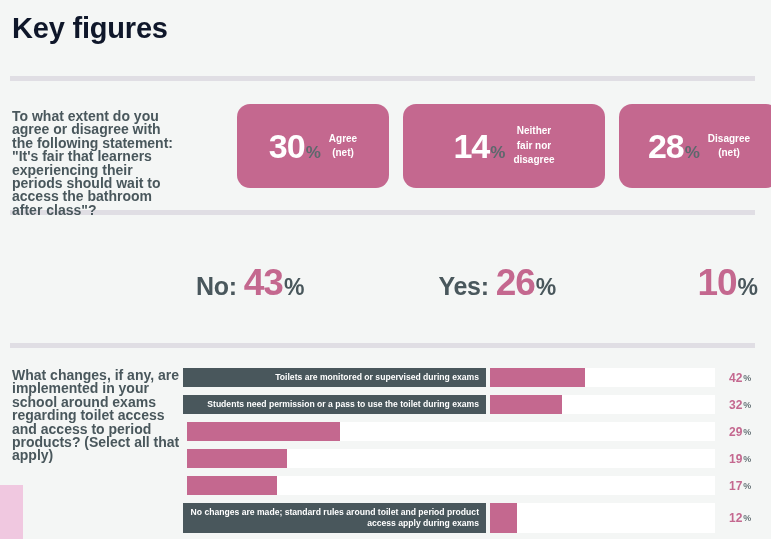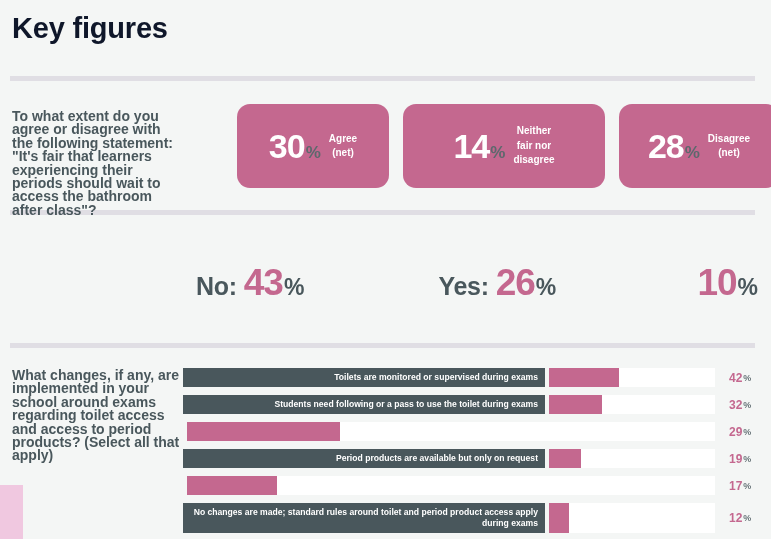--- a/index.html
+++ b/index.html
@@ -96,21 +96,21 @@
   
   .bars{
     position:absolute;left:183px;top:368px;
     width:578px;
   }
   .bar-row{
     display:flex;align-items:stretch;
     margin-bottom:8px;
   }
   .bar-label{
-    width:362px;
+    width:303px;
     background:#49575c;
     color:#ffffff;
     font-size:8.6px;font-weight:bold;
     line-height:11px;
     display:flex;align-items:center;justify-content:flex-end;
     text-align:right;
     padding:4px 7px;
     box-sizing:border-box;
     min-height:19px;
   }
@@ -218,40 +218,39 @@
         <div class="bar-label">Toilets are monitored or supervised during exams</div>
         <div class="bar-track">
           <div class="bar-fill" style="width: 42%;"></div>
         </div>
         <div class="bar-value">
           <span>42</span>
           <span class="bv-pct">%</span>
         </div>
       </div>
       <div class="bar-row">
-        <div class="bar-label">Students need following or a pass to use the toilet during exams</div>
+        <div class="bar-label">Students need permission or a pass to use the toilet during exams</div>
         <div class="bar-track">
           <div class="bar-fill" style="width: 32%;"></div>
         </div>
         <div class="bar-value">
           <span>32</span>
           <span class="bv-pct">%</span>
         </div>
       </div>
       <div class="bar-row">
         <div class="bar-track">
           <div class="bar-fill" style="width: 29%;"></div>
         </div>
         <div class="bar-value">
           <span>29</span>
           <span class="bv-pct">%</span>
         </div>
       </div>
       <div class="bar-row">
-        <div class="bar-label">Period products are available but only on request</div>
         <div class="bar-track">
           <div class="bar-fill" style="width: 19%;"></div>
         </div>
         <div class="bar-value">
           <span>19</span>
           <span class="bv-pct">%</span>
         </div>
       </div>
       <div class="bar-row">
         <div class="bar-track">

